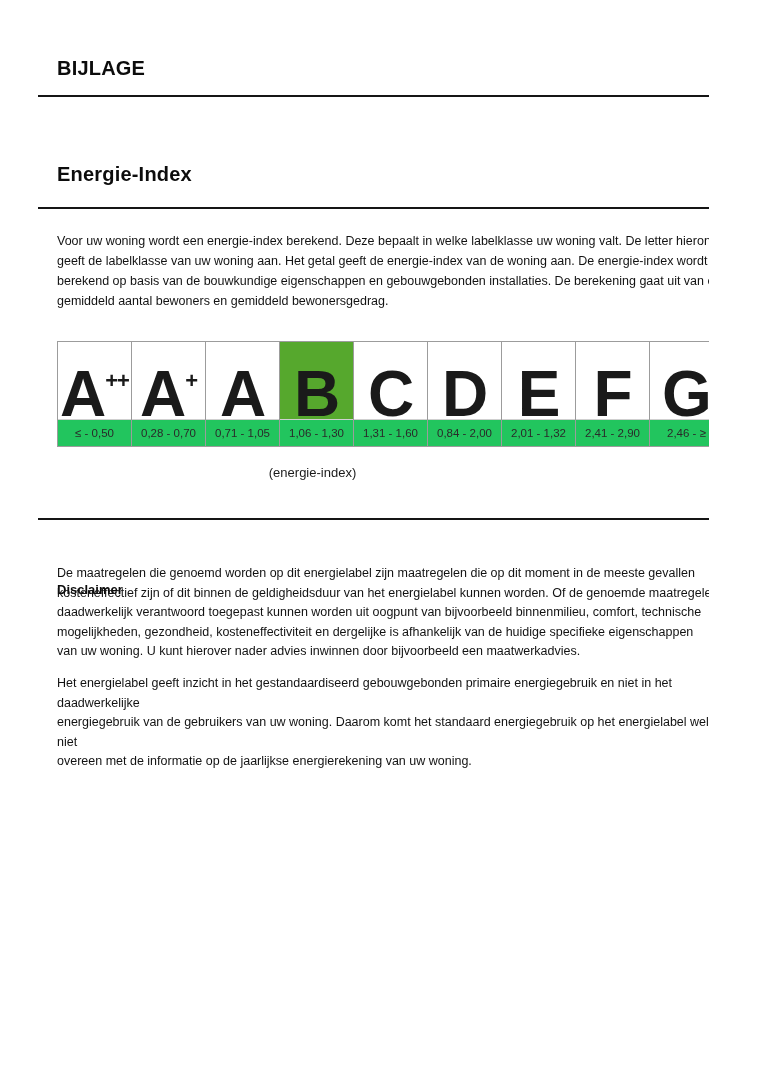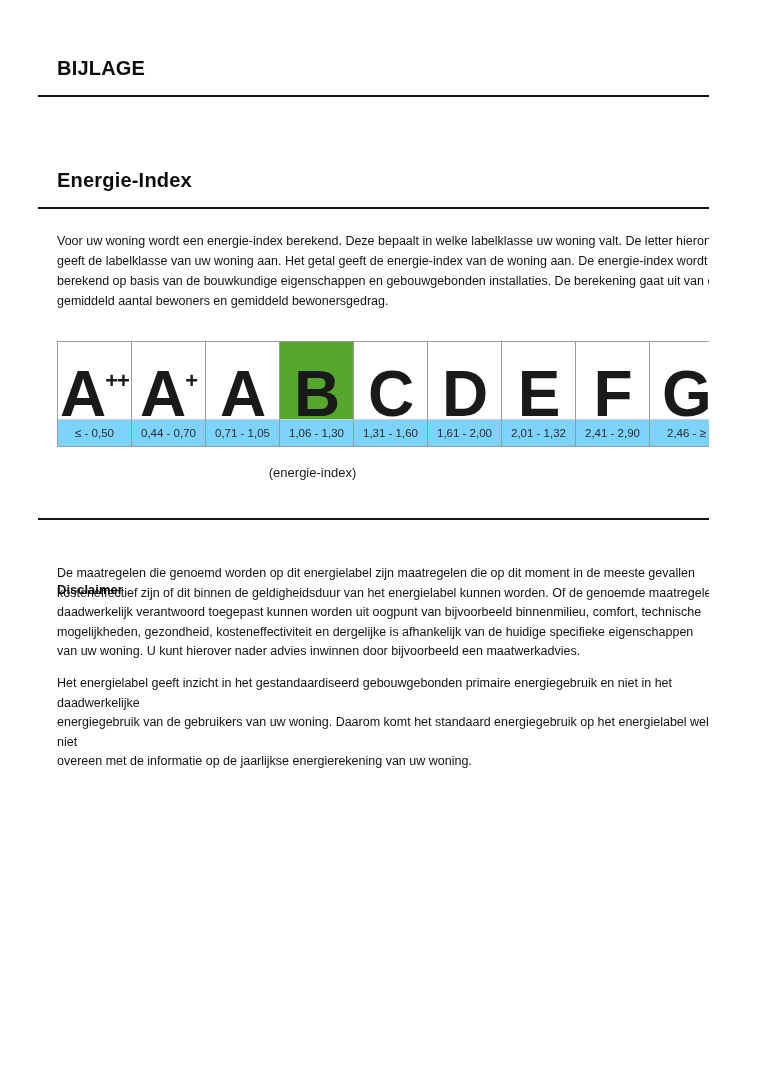--- a/index.html
+++ b/index.html
@@ -70,21 +70,21 @@
     font-size: 22px;
     font-weight: bold;
     color: #1a1a1a;
     vertical-align: 28px;
     letter-spacing: -1px;
   }
   .range-box {
     height: 26px;
     line-height: 26px;
     text-align: center;
-    background: #7dd3fc;
+    background: #22c55e;
     border-top: 1px solid #cfcfcf;
     font-size: 11.5px;
     color: #2a2a2a;
     white-space: nowrap;
   }
 
   
   .result {
     position: absolute;
     left: 57px;
@@ -118,52 +118,52 @@
   .d3 { top: 749px; line-height: 19.5px; }
 </style>
 </head>
 <body>
 
 <div class="page">
 
   <div class="h-title" style="top:57px;">BIJLAGE</div>
   <div class="rule" style="top:95px;"></div>
 
-  <div class="h-title" style="top:169px;">Energie-Index</div>
+  <div class="h-title" style="top:163px;">Energie-Index</div>
   <div class="rule" style="top:207px;"></div>
 
   <div class="body-par intro">Voor uw woning wordt een energie-index berekend. Deze bepaalt in welke labelklasse uw woning valt. De letter hieronder
 geeft de labelklasse van uw woning aan. Het getal geeft de energie-index van de woning aan. De energie-index wordt
 berekend op basis van de bouwkundige eigenschappen en gebouwgebonden installaties. De berekening gaat uit van een
 gemiddeld aantal bewoners en gemiddeld bewonersgedrag.</div>
 
   <div class="scale">
     <div class="scale-cell">
       <div class="letter-box"><span class="glyph">A</span><span class="sup">++</span></div>
       <div class="range-box">≤ - 0,50</div>
     </div>
     <div class="scale-cell">
       <div class="letter-box"><span class="glyph">A</span><span class="sup">+</span></div>
-      <div class="range-box">0,44 - 0,70</div>
+      <div class="range-box">0,28 - 0,70</div>
     </div>
     <div class="scale-cell">
       <div class="letter-box"><span class="glyph">A</span><span class="sup"></span></div>
       <div class="range-box">0,71 - 1,05</div>
     </div>
     <div class="scale-cell">
       <div class="letter-box" style="background: rgb(86, 168, 45);"><span class="glyph">B</span><span class="sup"></span></div>
       <div class="range-box">1,06 - 1,30</div>
     </div>
     <div class="scale-cell">
       <div class="letter-box"><span class="glyph">C</span><span class="sup"></span></div>
       <div class="range-box">1,31 - 1,60</div>
     </div>
     <div class="scale-cell">
       <div class="letter-box"><span class="glyph">D</span><span class="sup"></span></div>
-      <div class="range-box">1,61 - 2,00</div>
+      <div class="range-box">0,84 - 2,00</div>
     </div>
     <div class="scale-cell">
       <div class="letter-box"><span class="glyph">E</span><span class="sup"></span></div>
       <div class="range-box">2,01 - 1,32</div>
     </div>
     <div class="scale-cell">
       <div class="letter-box"><span class="glyph">F</span><span class="sup"></span></div>
       <div class="range-box">2,41 - 2,90</div>
     </div>
     <div class="scale-cell">

